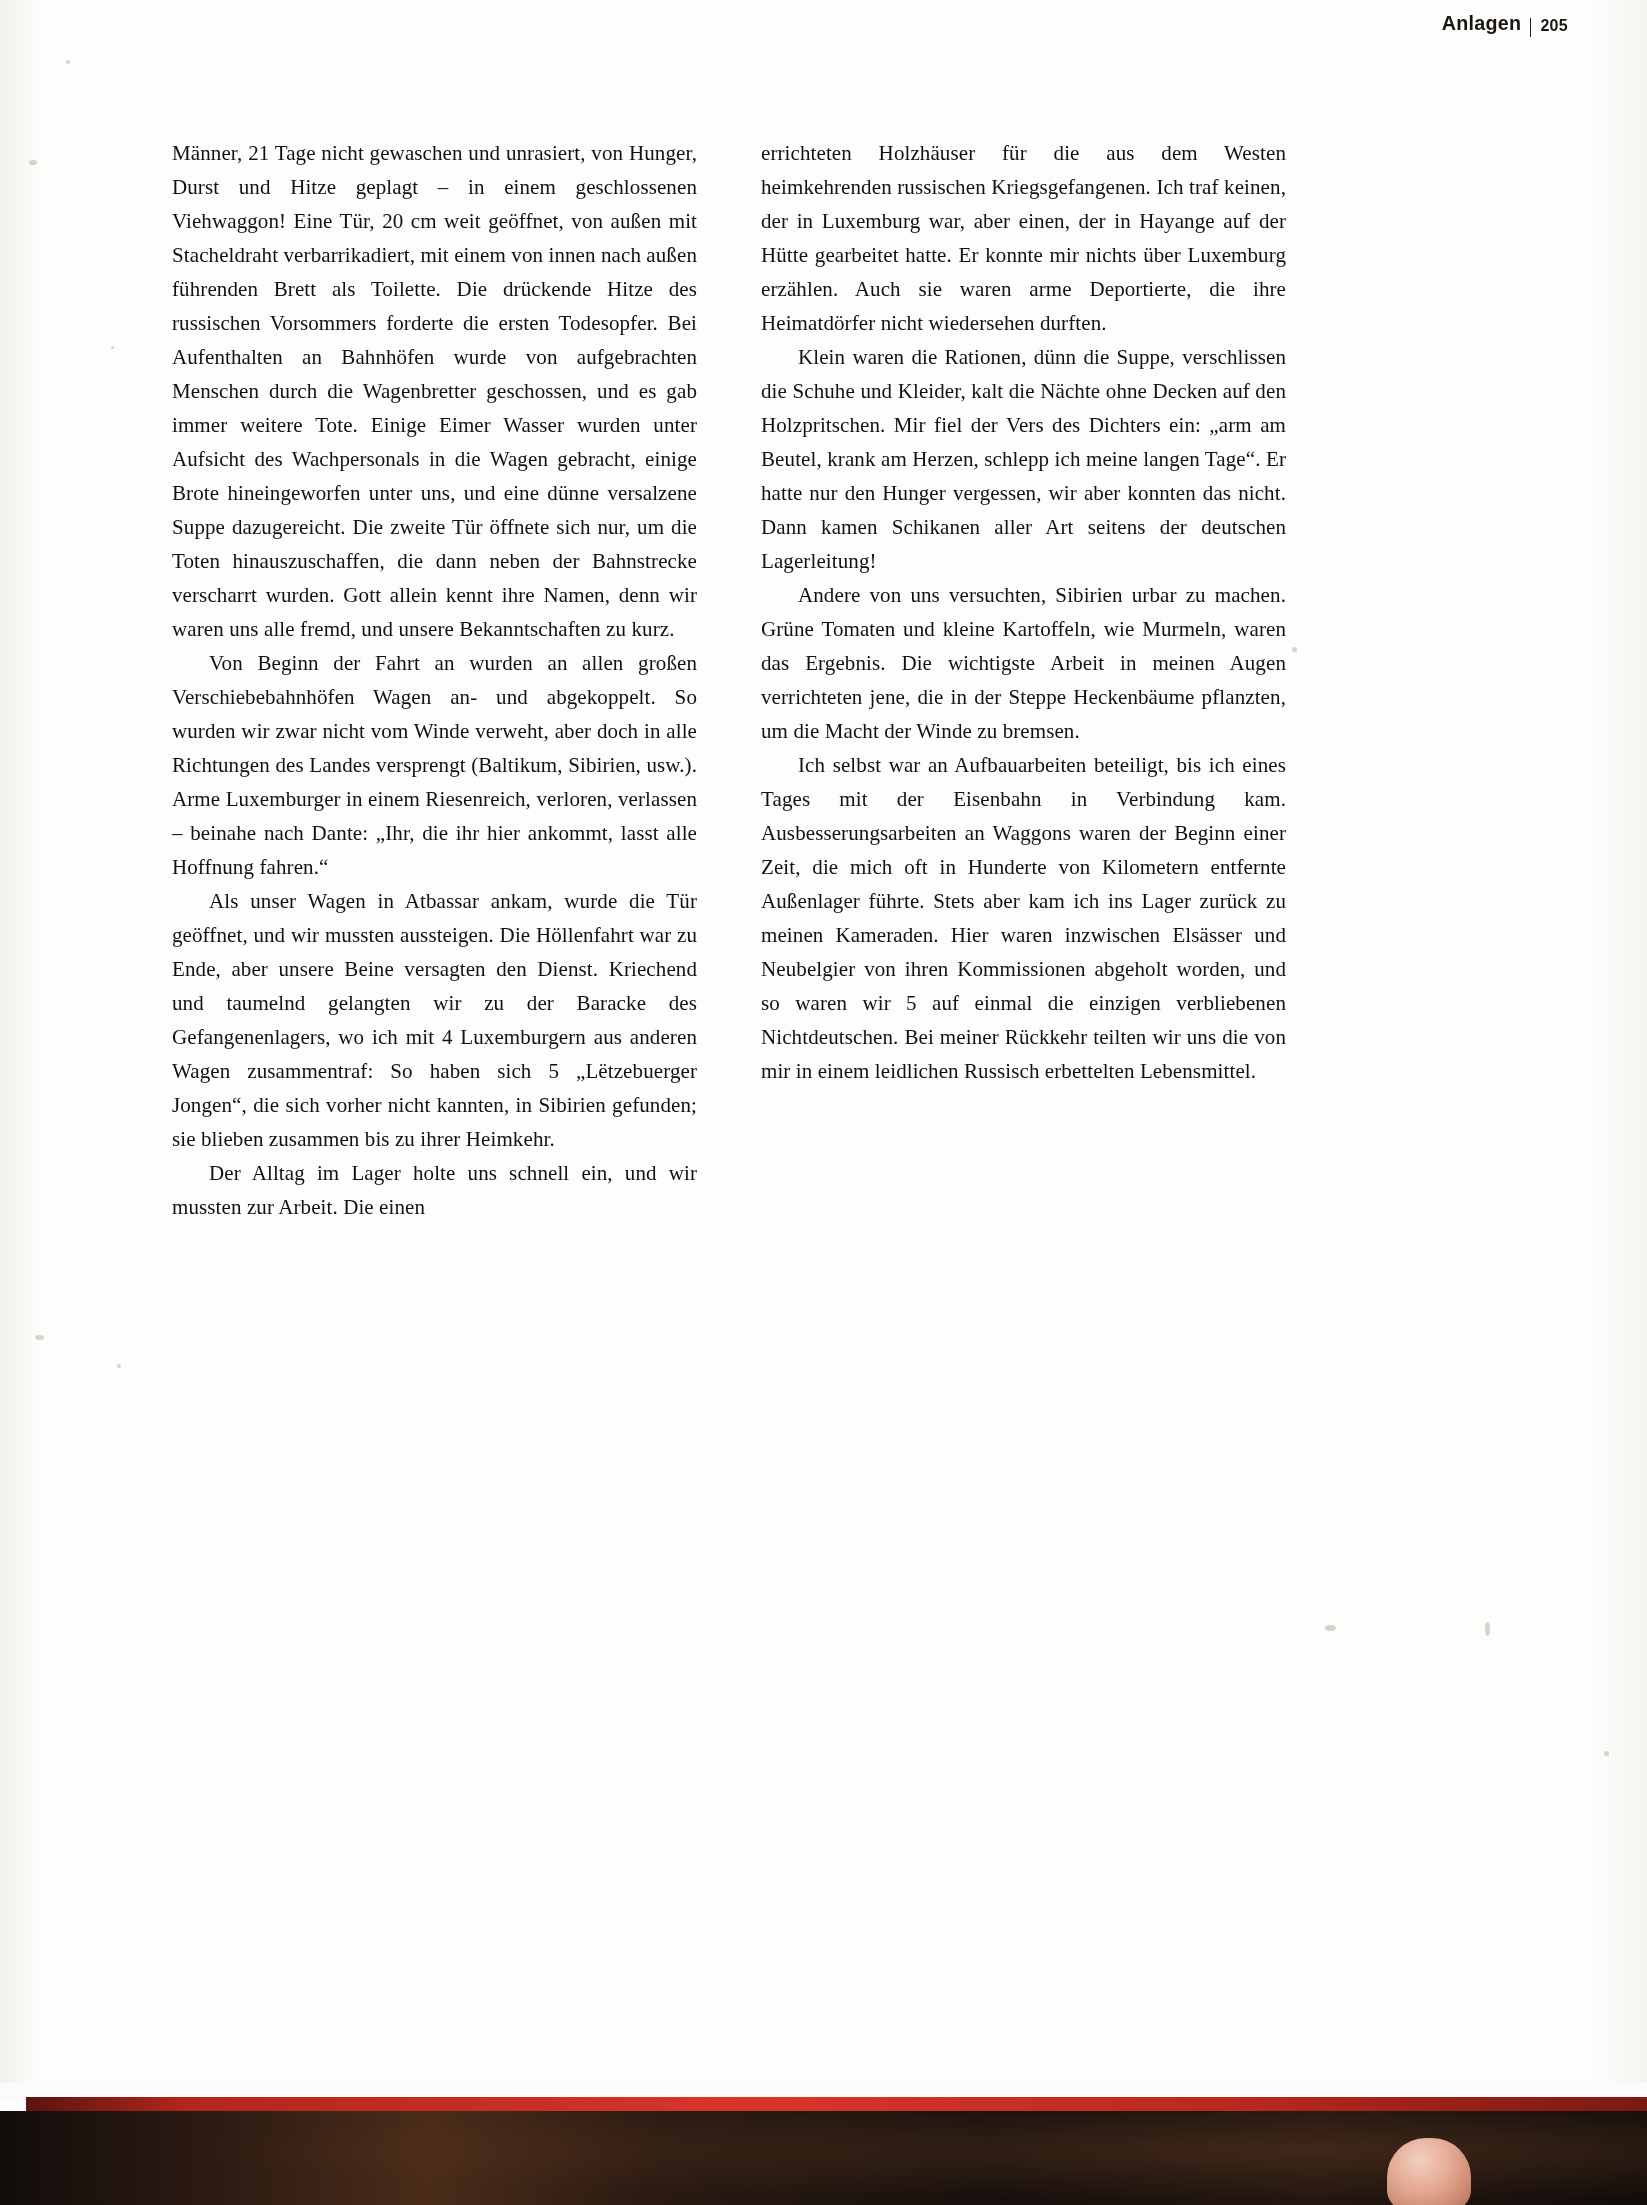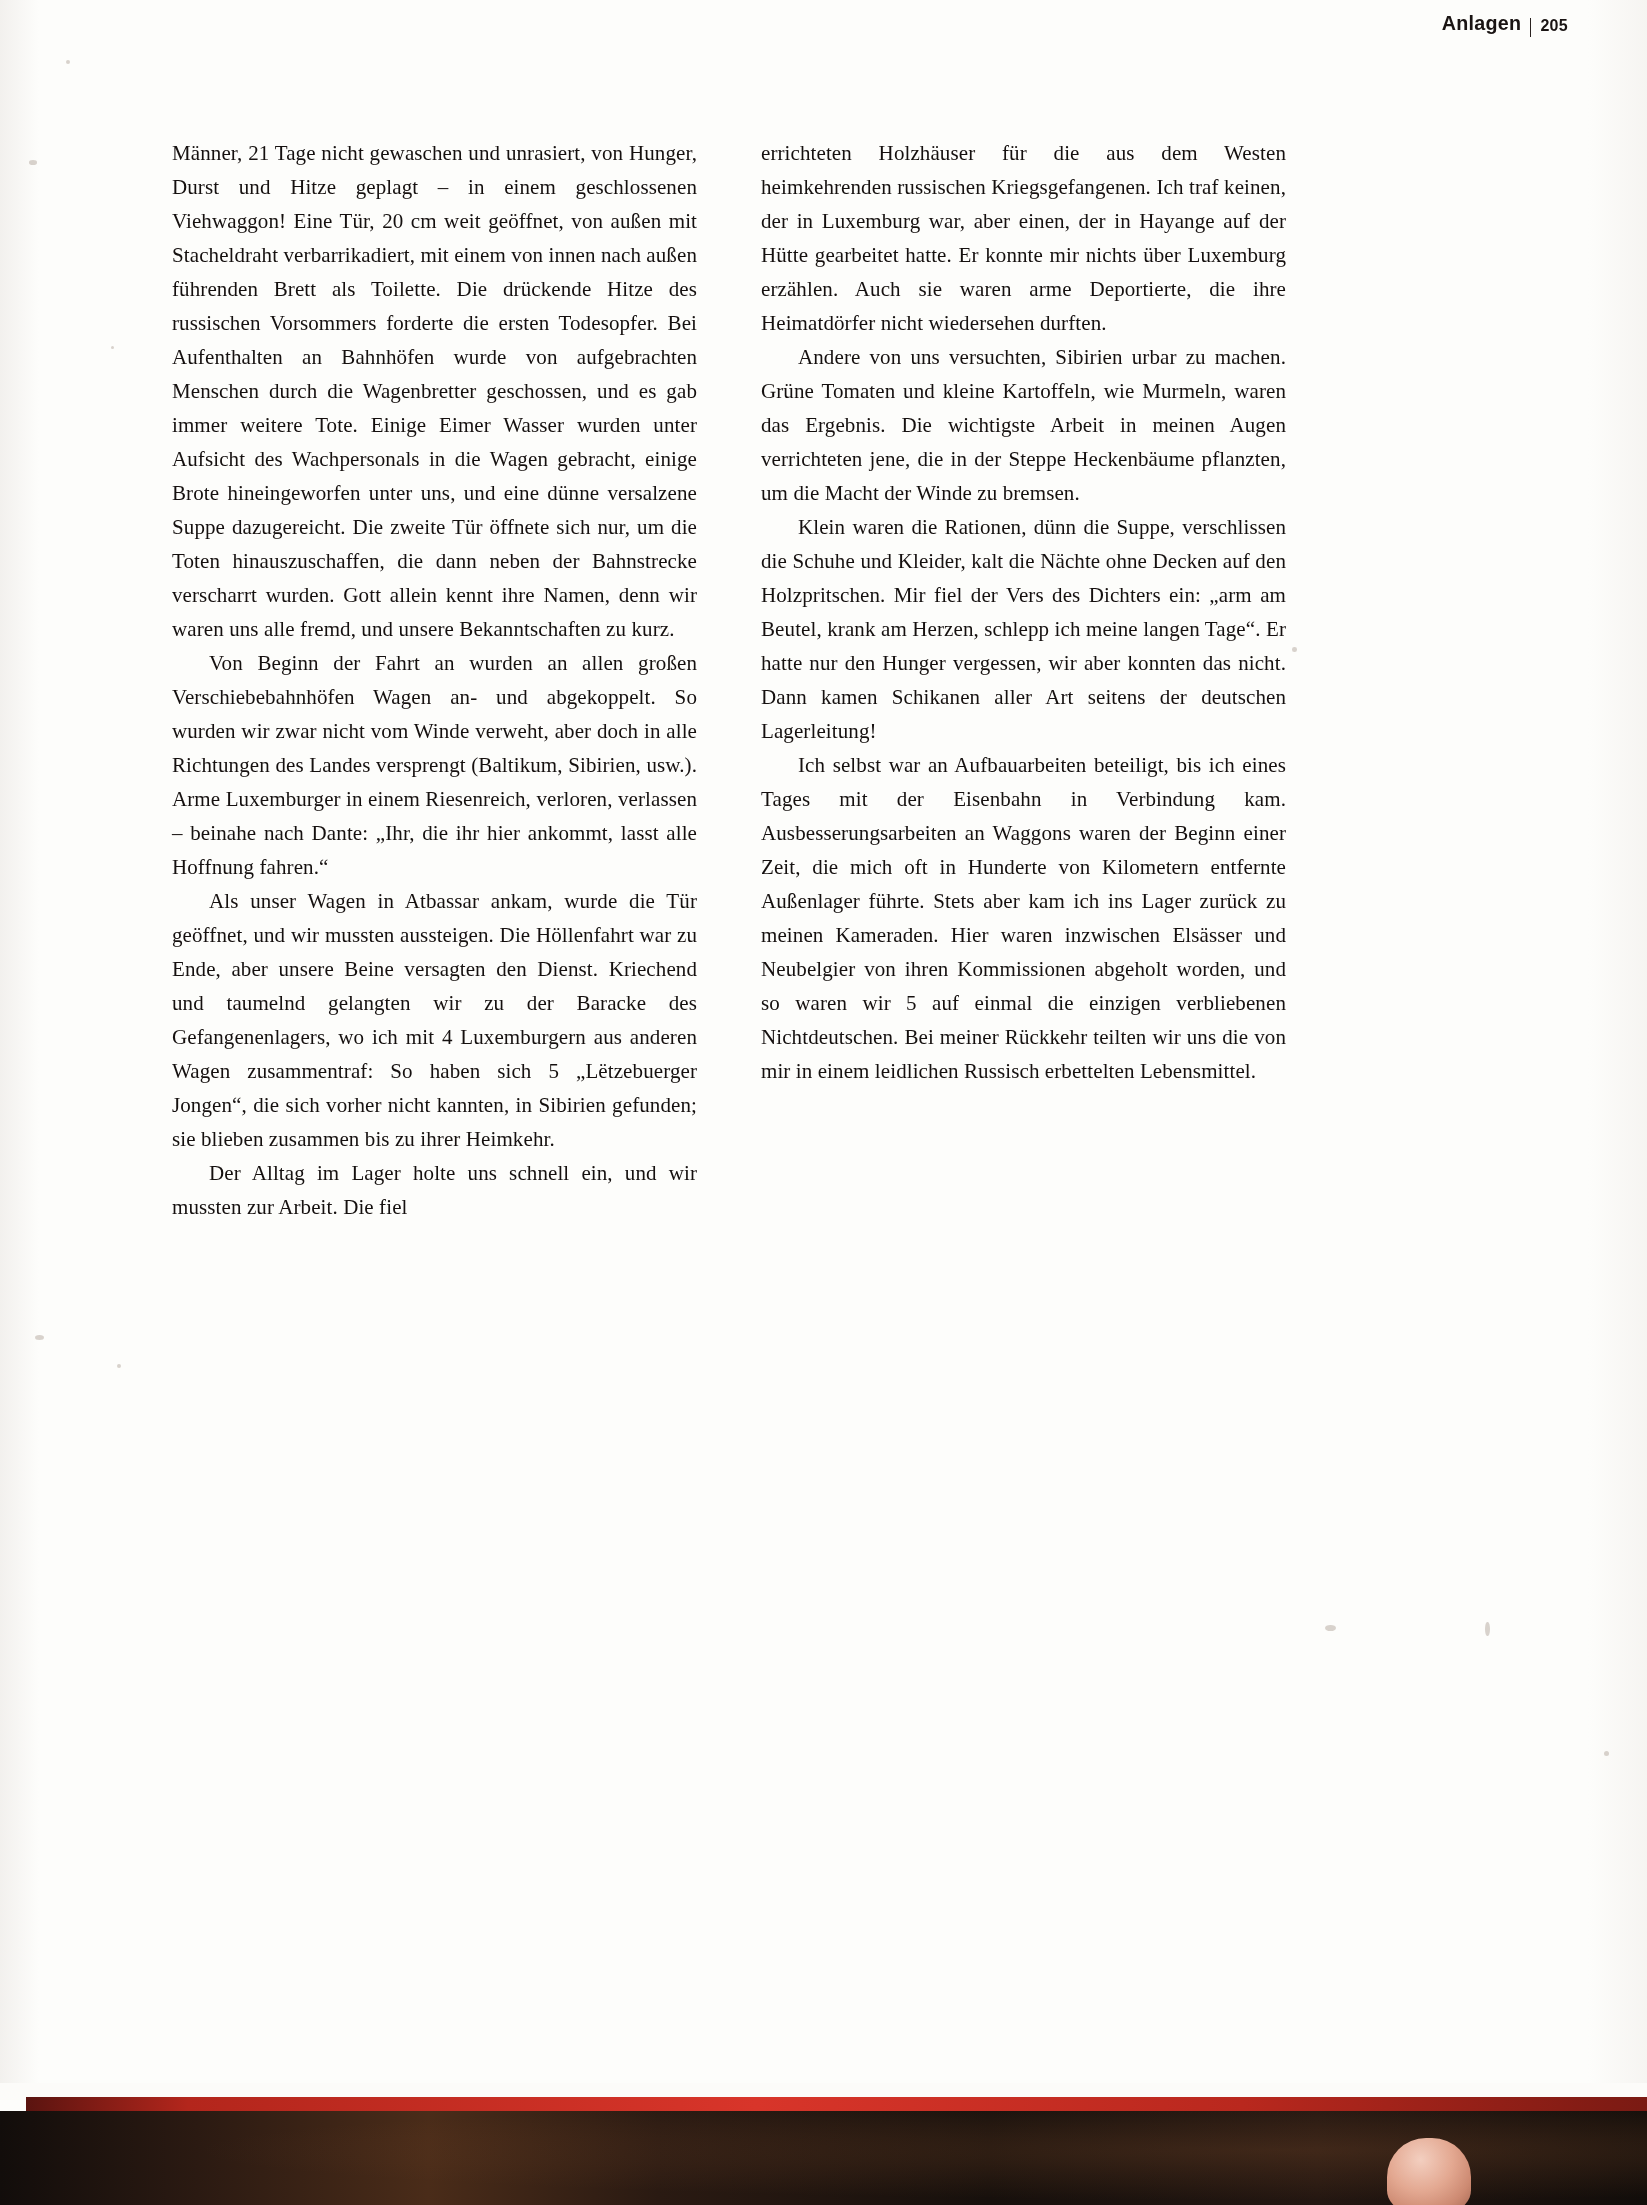--- a/index.html
+++ b/index.html
@@ -164,27 +164,27 @@
     <span class="rh-rule"></span>
     <span class="rh-page">205</span>
   </div>
 
   <div class="columns">
 
     <div class="col">
       <p>Männer, 21 Tage nicht gewaschen und unrasiert, von Hunger, Durst und Hitze geplagt – in einem geschlossenen Viehwaggon! Eine Tür, 20 cm weit geöffnet, von außen mit Stacheldraht verbarrikadiert, mit einem von innen nach außen führenden Brett als Toilette. Die drückende Hitze des russischen Vorsommers forderte die ersten Todesopfer. Bei Aufenthalten an Bahnhöfen wurde von aufgebrachten Menschen durch die Wagenbretter geschossen, und es gab immer weitere Tote. Einige Eimer Wasser wurden unter Aufsicht des Wachpersonals in die Wagen gebracht, einige Brote hineingeworfen unter uns, und eine dünne versalzene Suppe dazugereicht. Die zweite Tür öffnete sich nur, um die Toten hinauszuschaffen, die dann neben der Bahnstrecke verscharrt wurden. Gott allein kennt ihre Namen, denn wir waren uns alle fremd, und unsere Bekanntschaften zu kurz.</p>
       <p class="indent">Von Beginn der Fahrt an wurden an allen großen Verschiebebahnhöfen Wagen an- und abgekoppelt. So wurden wir zwar nicht vom Winde verweht, aber doch in alle Richtungen des Landes versprengt (Baltikum, Sibirien, usw.). Arme Luxemburger in einem Riesenreich, verloren, verlassen – beinahe nach Dante: „Ihr, die ihr hier ankommt, lasst alle Hoffnung fahren.“</p>
       <p class="indent">Als unser Wagen in Atbassar ankam, wurde die Tür geöffnet, und wir mussten aussteigen. Die Höllenfahrt war zu Ende, aber unsere Beine versagten den Dienst. Kriechend und taumelnd gelangten wir zu der Baracke des Gefangenenlagers, wo ich mit 4 Luxemburgern aus anderen Wagen zusammentraf: So haben sich 5 „Lëtzebuerger Jongen“, die sich vorher nicht kannten, in Sibirien gefunden; sie blieben zusammen bis zu ihrer Heimkehr.</p>
-      <p class="indent">Der Alltag im Lager holte uns schnell ein, und wir mussten zur Arbeit. Die fiel</p>
+      <p class="indent">Der Alltag im Lager holte uns schnell ein, und wir mussten zur Arbeit. Die einen</p>
     </div>
 
     <div class="col">
       <p>errichteten Holzhäuser für die aus dem Westen heimkehrenden russischen Kriegsgefangenen. Ich traf keinen, der in Luxemburg war, aber einen, der in Hayange auf der Hütte gearbeitet hatte. Er konnte mir nichts über Luxemburg erzählen. Auch sie waren arme Deportierte, die ihre Heimatdörfer nicht wiedersehen durften.</p>
+      <p class="indent">Klein waren die Rationen, dünn die Suppe, verschlissen die Schuhe und Kleider, kalt die Nächte ohne Decken auf den Holzpritschen. Mir fiel der Vers des Dichters ein: „arm am Beutel, krank am Herzen, schlepp ich meine langen Tage“. Er hatte nur den Hunger vergessen, wir aber konnten das nicht. Dann kamen Schikanen aller Art seitens der deutschen Lagerleitung!</p>
       <p class="indent">Andere von uns versuchten, Sibirien urbar zu machen. Grüne Tomaten und kleine Kartoffeln, wie Murmeln, waren das Ergebnis. Die wichtigste Arbeit in meinen Augen verrichteten jene, die in der Steppe Heckenbäume pflanzten, um die Macht der Winde zu bremsen.</p>
-      <p class="indent">Klein waren die Rationen, dünn die Suppe, verschlissen die Schuhe und Kleider, kalt die Nächte ohne Decken auf den Holzpritschen. Mir fiel der Vers des Dichters ein: „arm am Beutel, krank am Herzen, schlepp ich meine langen Tage“. Er hatte nur den Hunger vergessen, wir aber konnten das nicht. Dann kamen Schikanen aller Art seitens der deutschen Lagerleitung!</p>
       <p class="indent">Ich selbst war an Aufbauarbeiten beteiligt, bis ich eines Tages mit der Eisenbahn in Verbindung kam. Ausbesserungsarbeiten an Waggons waren der Beginn einer Zeit, die mich oft in Hunderte von Kilometern entfernte Außenlager führte. Stets aber kam ich ins Lager zurück zu meinen Kameraden. Hier waren inzwischen Elsässer und Neubelgier von ihren Kommissionen abgeholt worden, und so waren wir 5 auf einmal die einzigen verbliebenen Nichtdeutschen. Bei meiner Rückkehr teilten wir uns die von mir in einem leidlichen Russisch erbettelten Lebensmittel.</p>
     </div>
 
   </div>
 
   <div class="speck" style="left:29px; top:160px; width:7.9px; height:4.6px;"></div>
   <div class="speck" style="left:66px; top:60px; width:3.9px; height:3.9px;"></div>
   <div class="speck" style="left:111px; top:346px; width:3.3px; height:3.3px;"></div>
   <div class="speck" style="left:35px; top:1335px; width:9.2px; height:5.2px;"></div>
   <div class="speck" style="left:117px; top:1364px; width:3.9px; height:3.9px;"></div>

